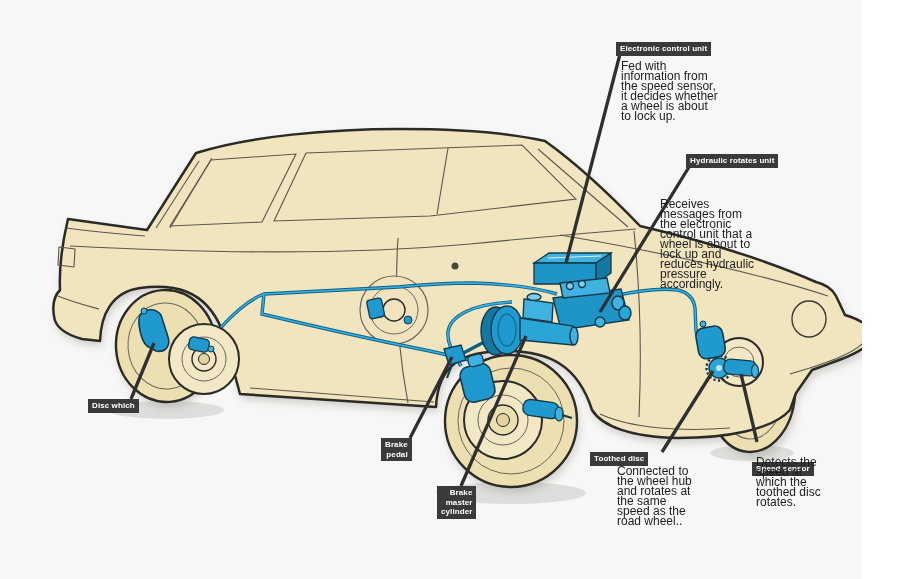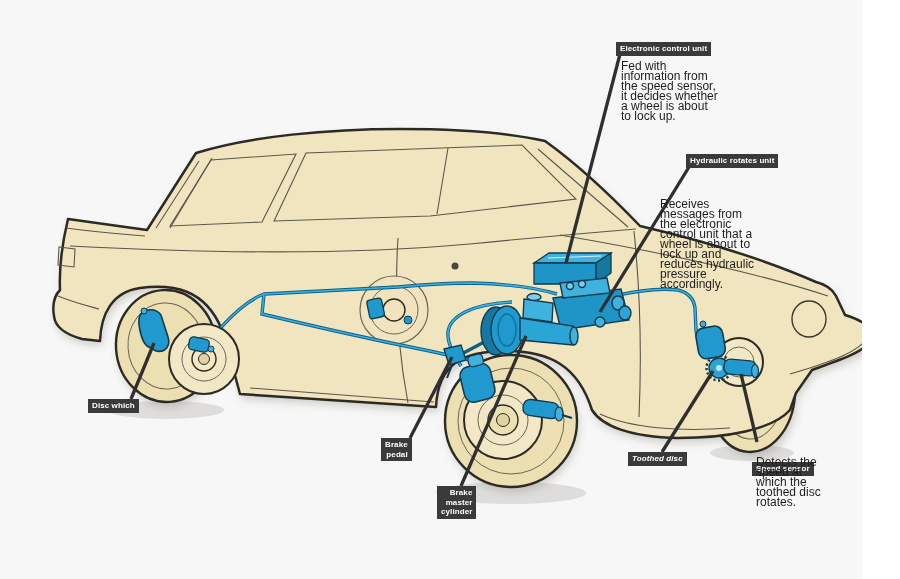--- a/index.html
+++ b/index.html
@@ -197,18 +197,19 @@
 
   <div class="tag" style="left:88px;top:399px;">Disc which</div>
 
   <div class="tag center" style="left:381px;top:438px;">Brake
 pedal</div>
 
   <div class="tag center" style="left:437px;top:486px;">Brake
 master
 cylinder</div>
 
-  <div class="tag" style="left:628px;top:452px;font-style:italic;">Toothed disc</div>
+  <div class="tag" style="left:590px;top:452px;">Toothed disc</div>
+  <div class="note" style="left:617px;top:466px;width:78px;">Connected to the wheel hub and rotates at the same speed as the road wheel..</div>
 
   <div class="tag" style="left:752px;top:462px;">Speed sensor</div>
   <div class="note" style="left:756px;top:457px;width:72px;">Detects the speed at which the toothed disc rotates.</div>
 
 </div>
 
 </body></html>

